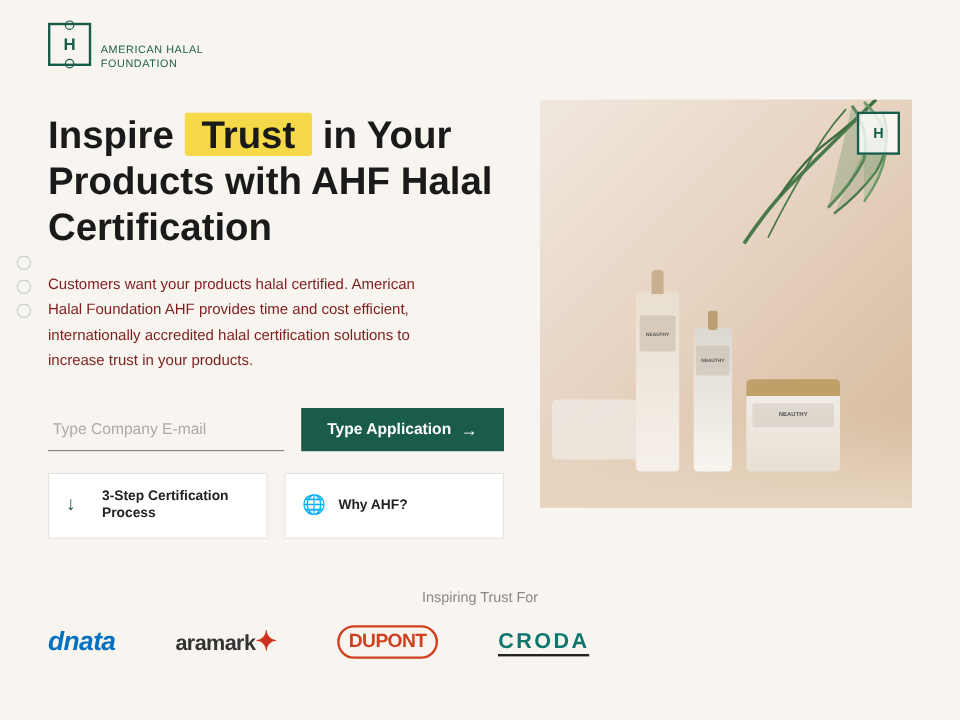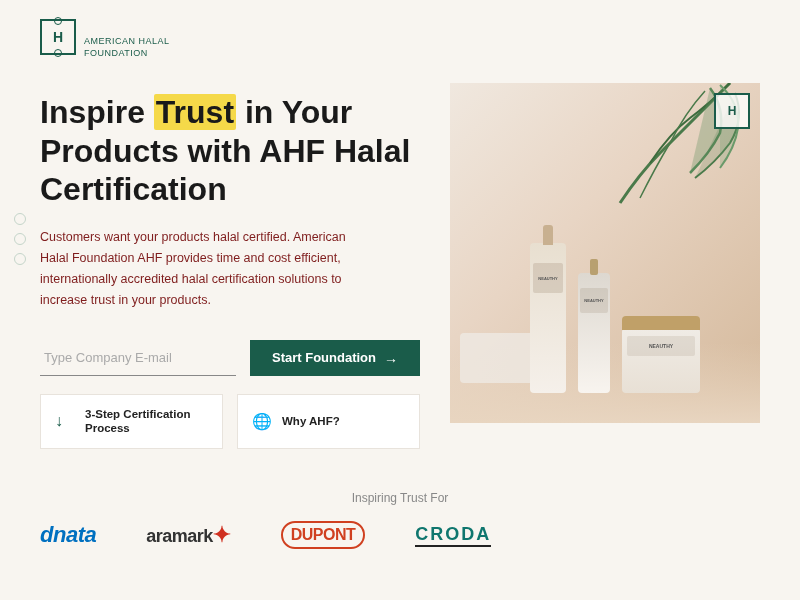--- a/index.html
+++ b/index.html
@@ -90,21 +90,21 @@
 
     .hero-heading {
       font-size: 32px;
       font-weight: 700;
       color: #1a1a1a;
       line-height: 1.2;
       margin-bottom: 18px;
     }
     .hero-heading .highlight {
       background: #f5d949;
-      padding: 0 2px;
+      padding: 0 14px;
       border-radius: 2px;
     }
     .hero-subtext {
       font-size: 12.5px;
       color: #7f1d1d;
       line-height: 1.7;
       margin-bottom: 28px;
       max-width: 330px;
     }
 
@@ -274,21 +274,21 @@
     <h1 class="hero-heading">
       <span>Inspire </span><span class="highlight">Trust</span><span> in Your</span><br>
       <span>Products with AHF Halal</span><br>
       <span>Certification</span>
     </h1>
     <p class="hero-subtext">Customers want your products halal certified. American Halal Foundation AHF provides time and cost efficient, internationally accredited halal certification solutions to increase trust in your products.</p>
 
     <div class="cta-row">
       <input type="email" class="email-input" placeholder="Type Company E-mail" style="">
       <button class="start-btn">
-        <span>Start Foundation</span>
+        <span>Type Application</span>
         <span class="arrow">→</span>
       </button>
     </div>
 
     <div class="feature-cards">
       <div class="feature-card">
         <span class="card-icon">↓</span>
         <span class="card-text">3-Step Certification<br>Process</span>
       </div>
       <div class="feature-card">

